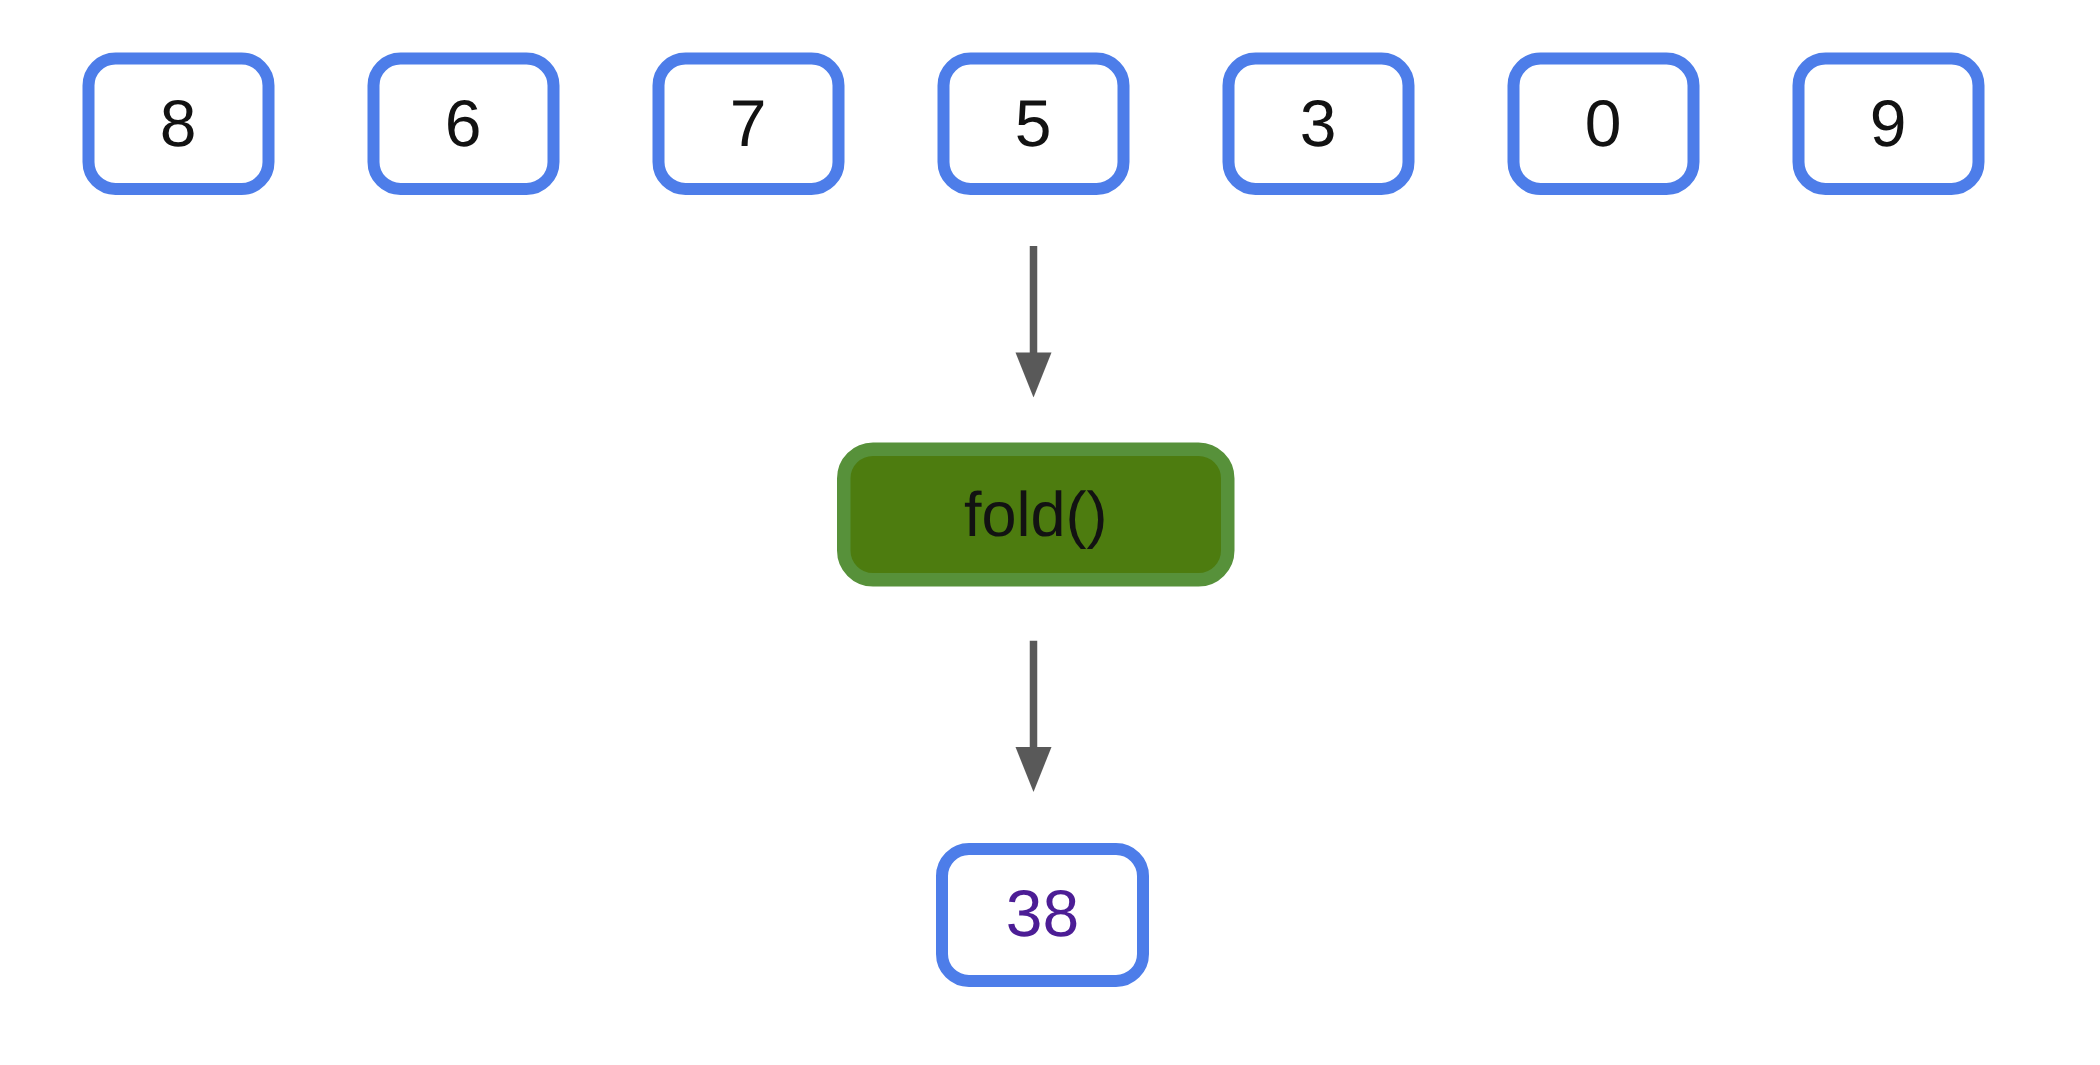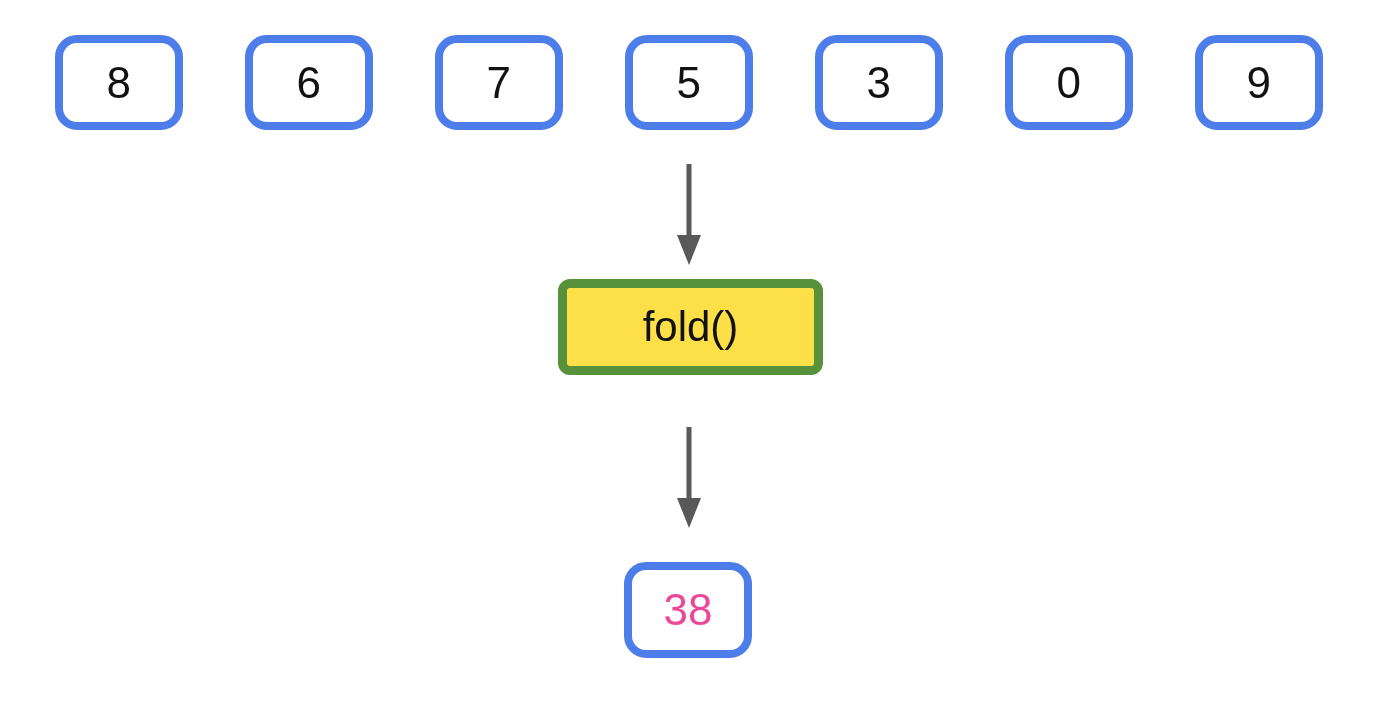--- a/index.html
+++ b/index.html
@@ -44,47 +44,47 @@
     position: absolute;
     width: 28px;
     height: 101px;
   }
   .arrow-1 { left: 675px; top: 164px; }
   .arrow-2 { left: 675px; top: 427px; }
 
   .op-box {
     position: absolute;
     left: 558px;
-    top: 279px;
+    top: 295px;
     width: 265px;
     height: 96px;
-    background: #fde047;
+    background: #4d7c0f;
     border: 9px solid #57913a;
-    border-radius: 12px;
+    border-radius: 24px;
     display: flex;
     align-items: center;
     justify-content: center;
     font-size: 42px;
     color: #121212;
   }
 
   .result-box {
     position: absolute;
     left: 624px;
     top: 562px;
-    width: 128px;
+    width: 142px;
     height: 96px;
     background: #ffffff;
     border: 8px solid #4d7de9;
     border-radius: 22px;
     display: flex;
     align-items: center;
     justify-content: center;
     font-size: 44px;
-    color: #ec4899;
+    color: #4c1d95;
   }
 </style>
 </head>
 <body>
 
 <div class="canvas">
 
   <div class="value-row">
     <div class="value-box">
       <span>8</span>

